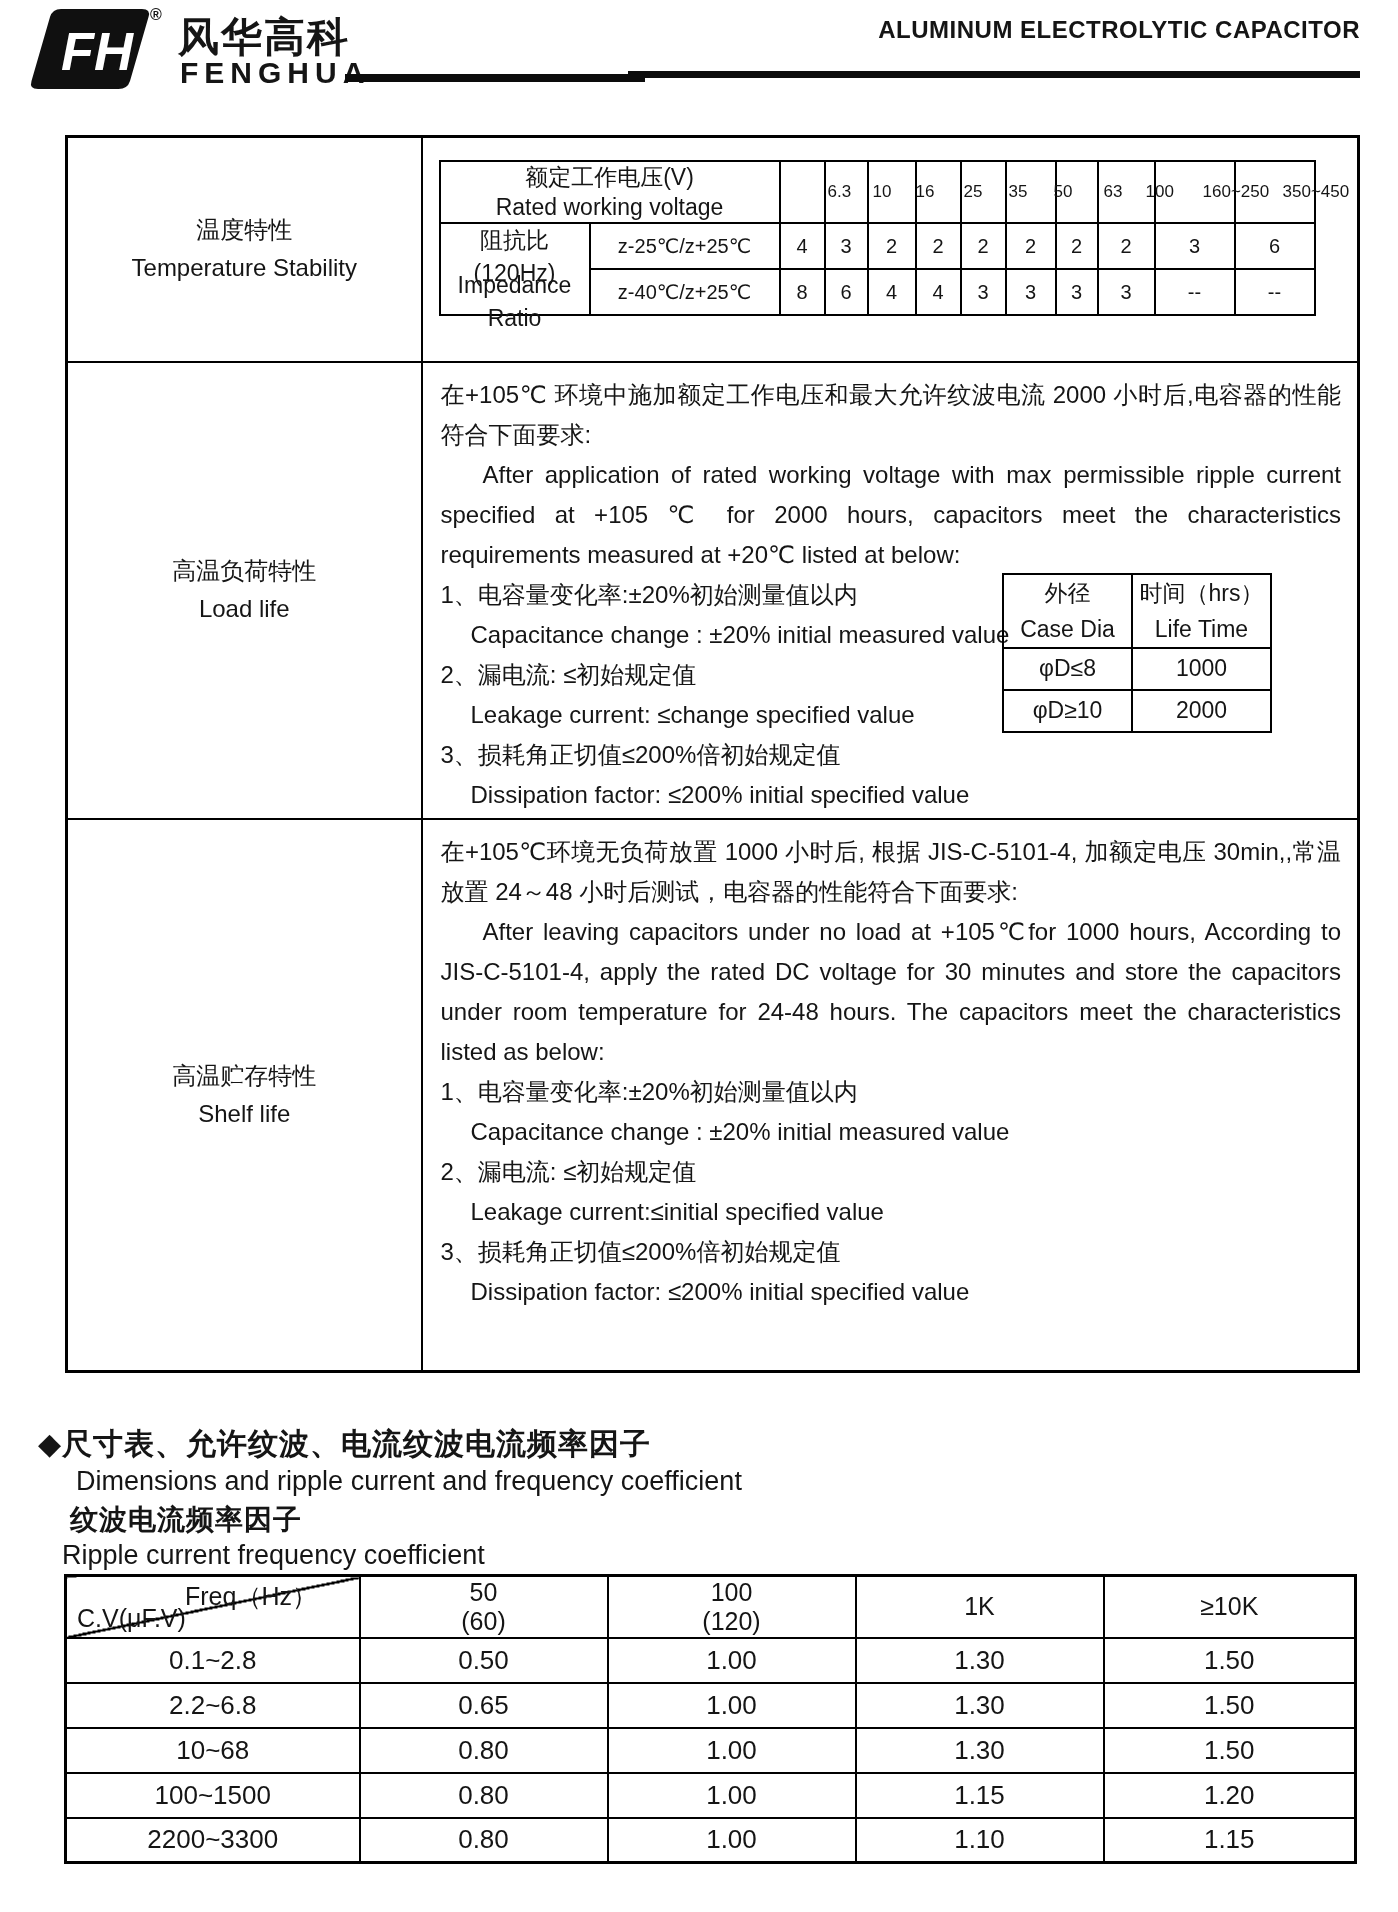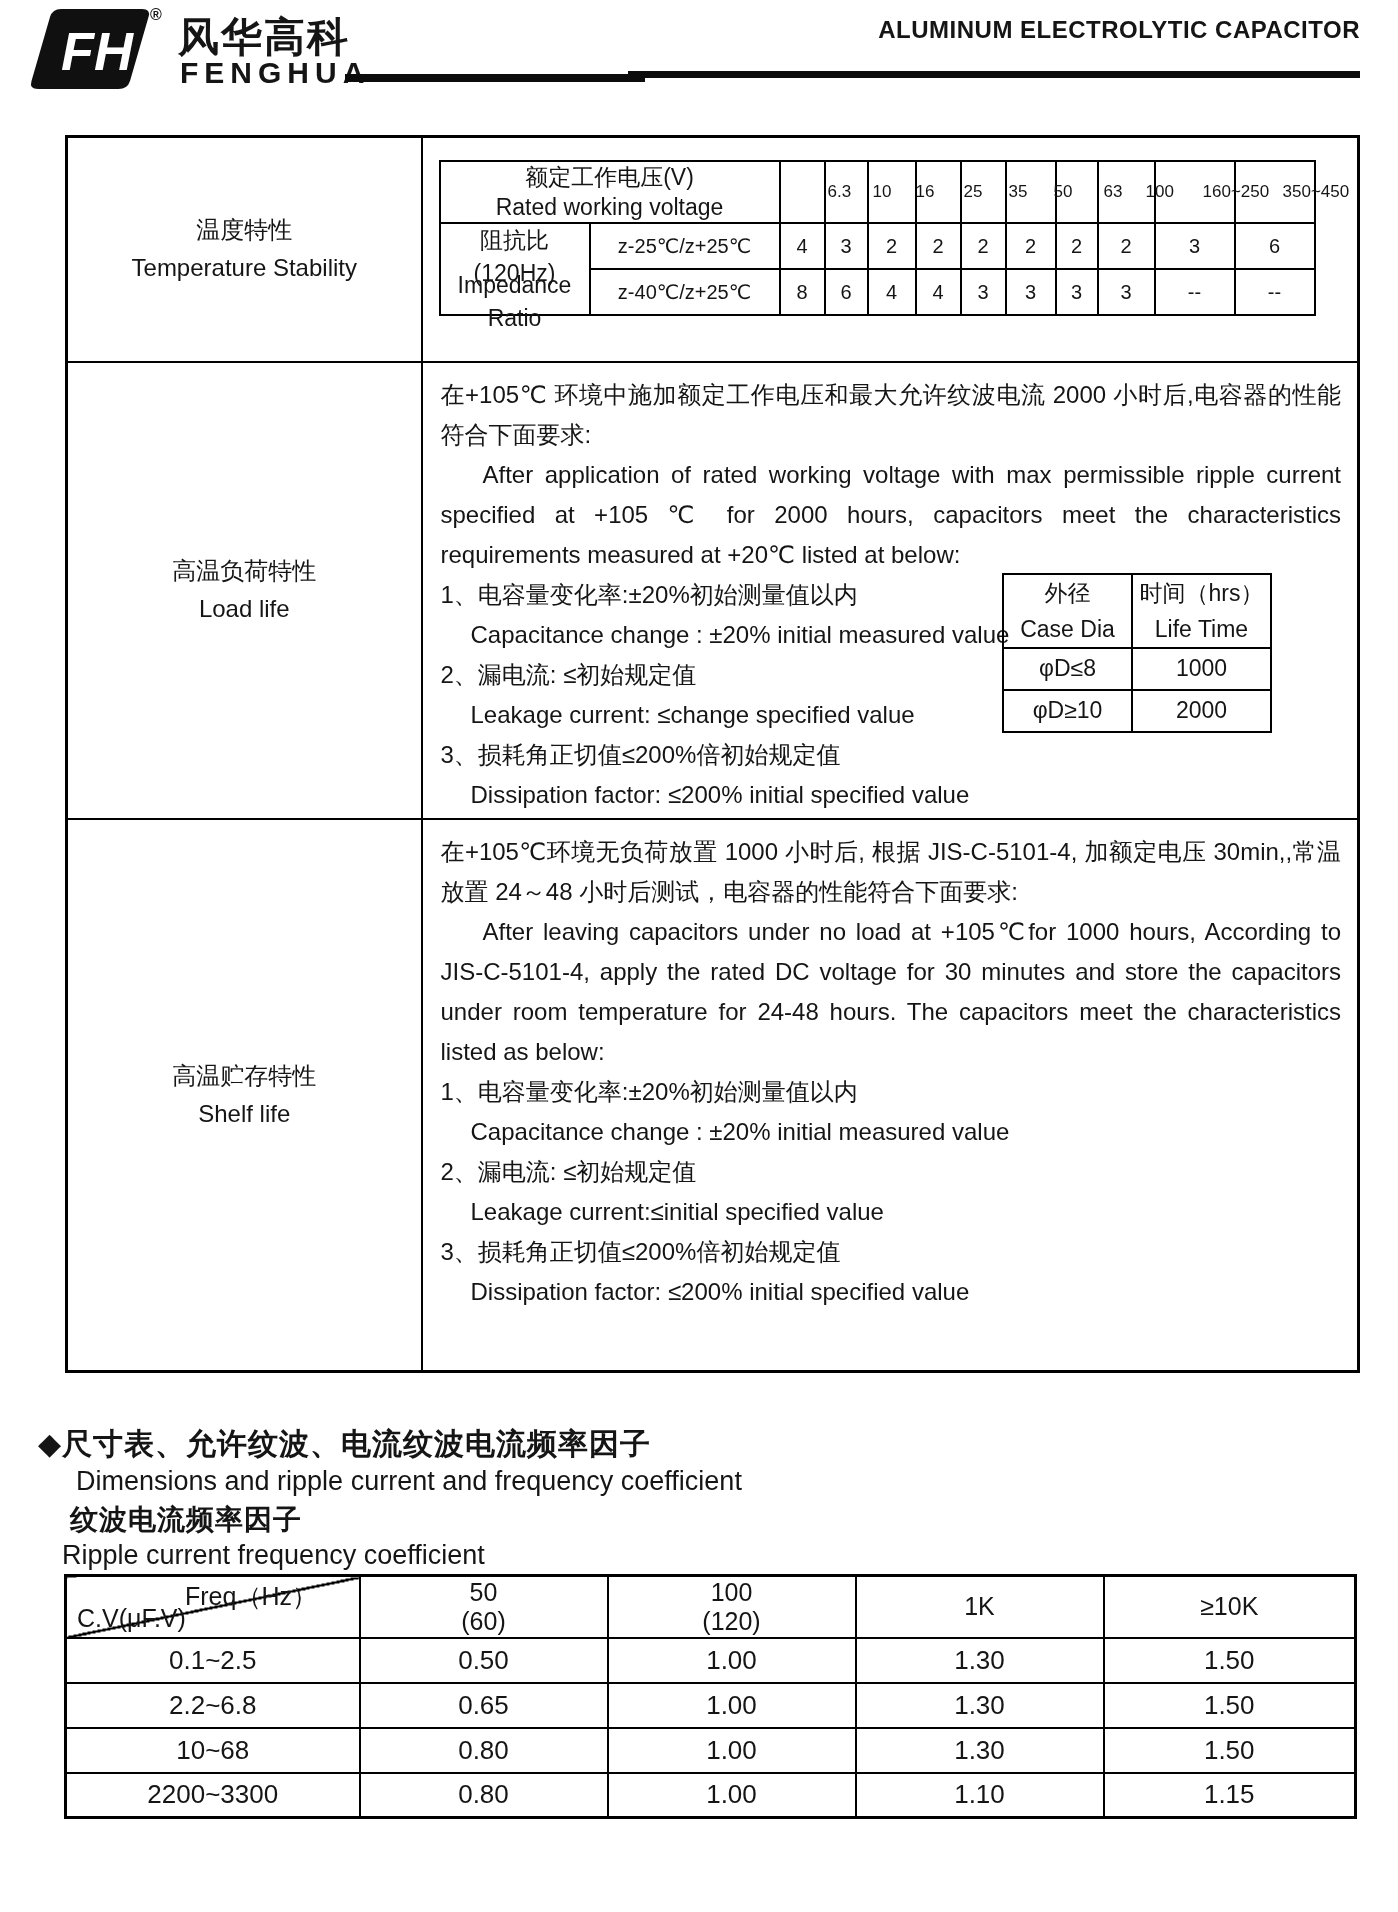--- a/index.html
+++ b/index.html
@@ -261,41 +261,48 @@
     <th>
       <div class="fh-line">100</div>
       <div class="fh-line">(120)</div>
     </th>
     <th>1K</th>
     <th>≥10K</th>
   </tr>
   </thead>
   <tbody>
   <tr>
-    <td>0.1~2.5</td>
+    <td>0.1~2.8</td>
     <td>0.50</td>
     <td>1.00</td>
     <td>1.30</td>
     <td>1.50</td>
   </tr>
   <tr>
     <td>2.2~6.8</td>
     <td>0.65</td>
     <td>1.00</td>
     <td>1.30</td>
     <td>1.50</td>
   </tr>
   <tr>
     <td>10~68</td>
     <td>0.80</td>
     <td>1.00</td>
     <td>1.30</td>
     <td>1.50</td>
   </tr>
   <tr>
+    <td>100~1500</td>
+    <td>0.80</td>
+    <td>1.00</td>
+    <td>1.15</td>
+    <td>1.20</td>
+  </tr>
+  <tr>
     <td>2200~3300</td>
     <td>0.80</td>
     <td>1.00</td>
     <td>1.10</td>
     <td>1.15</td>
   </tr>
   </tbody>
 </table>
 
 </body></html>

